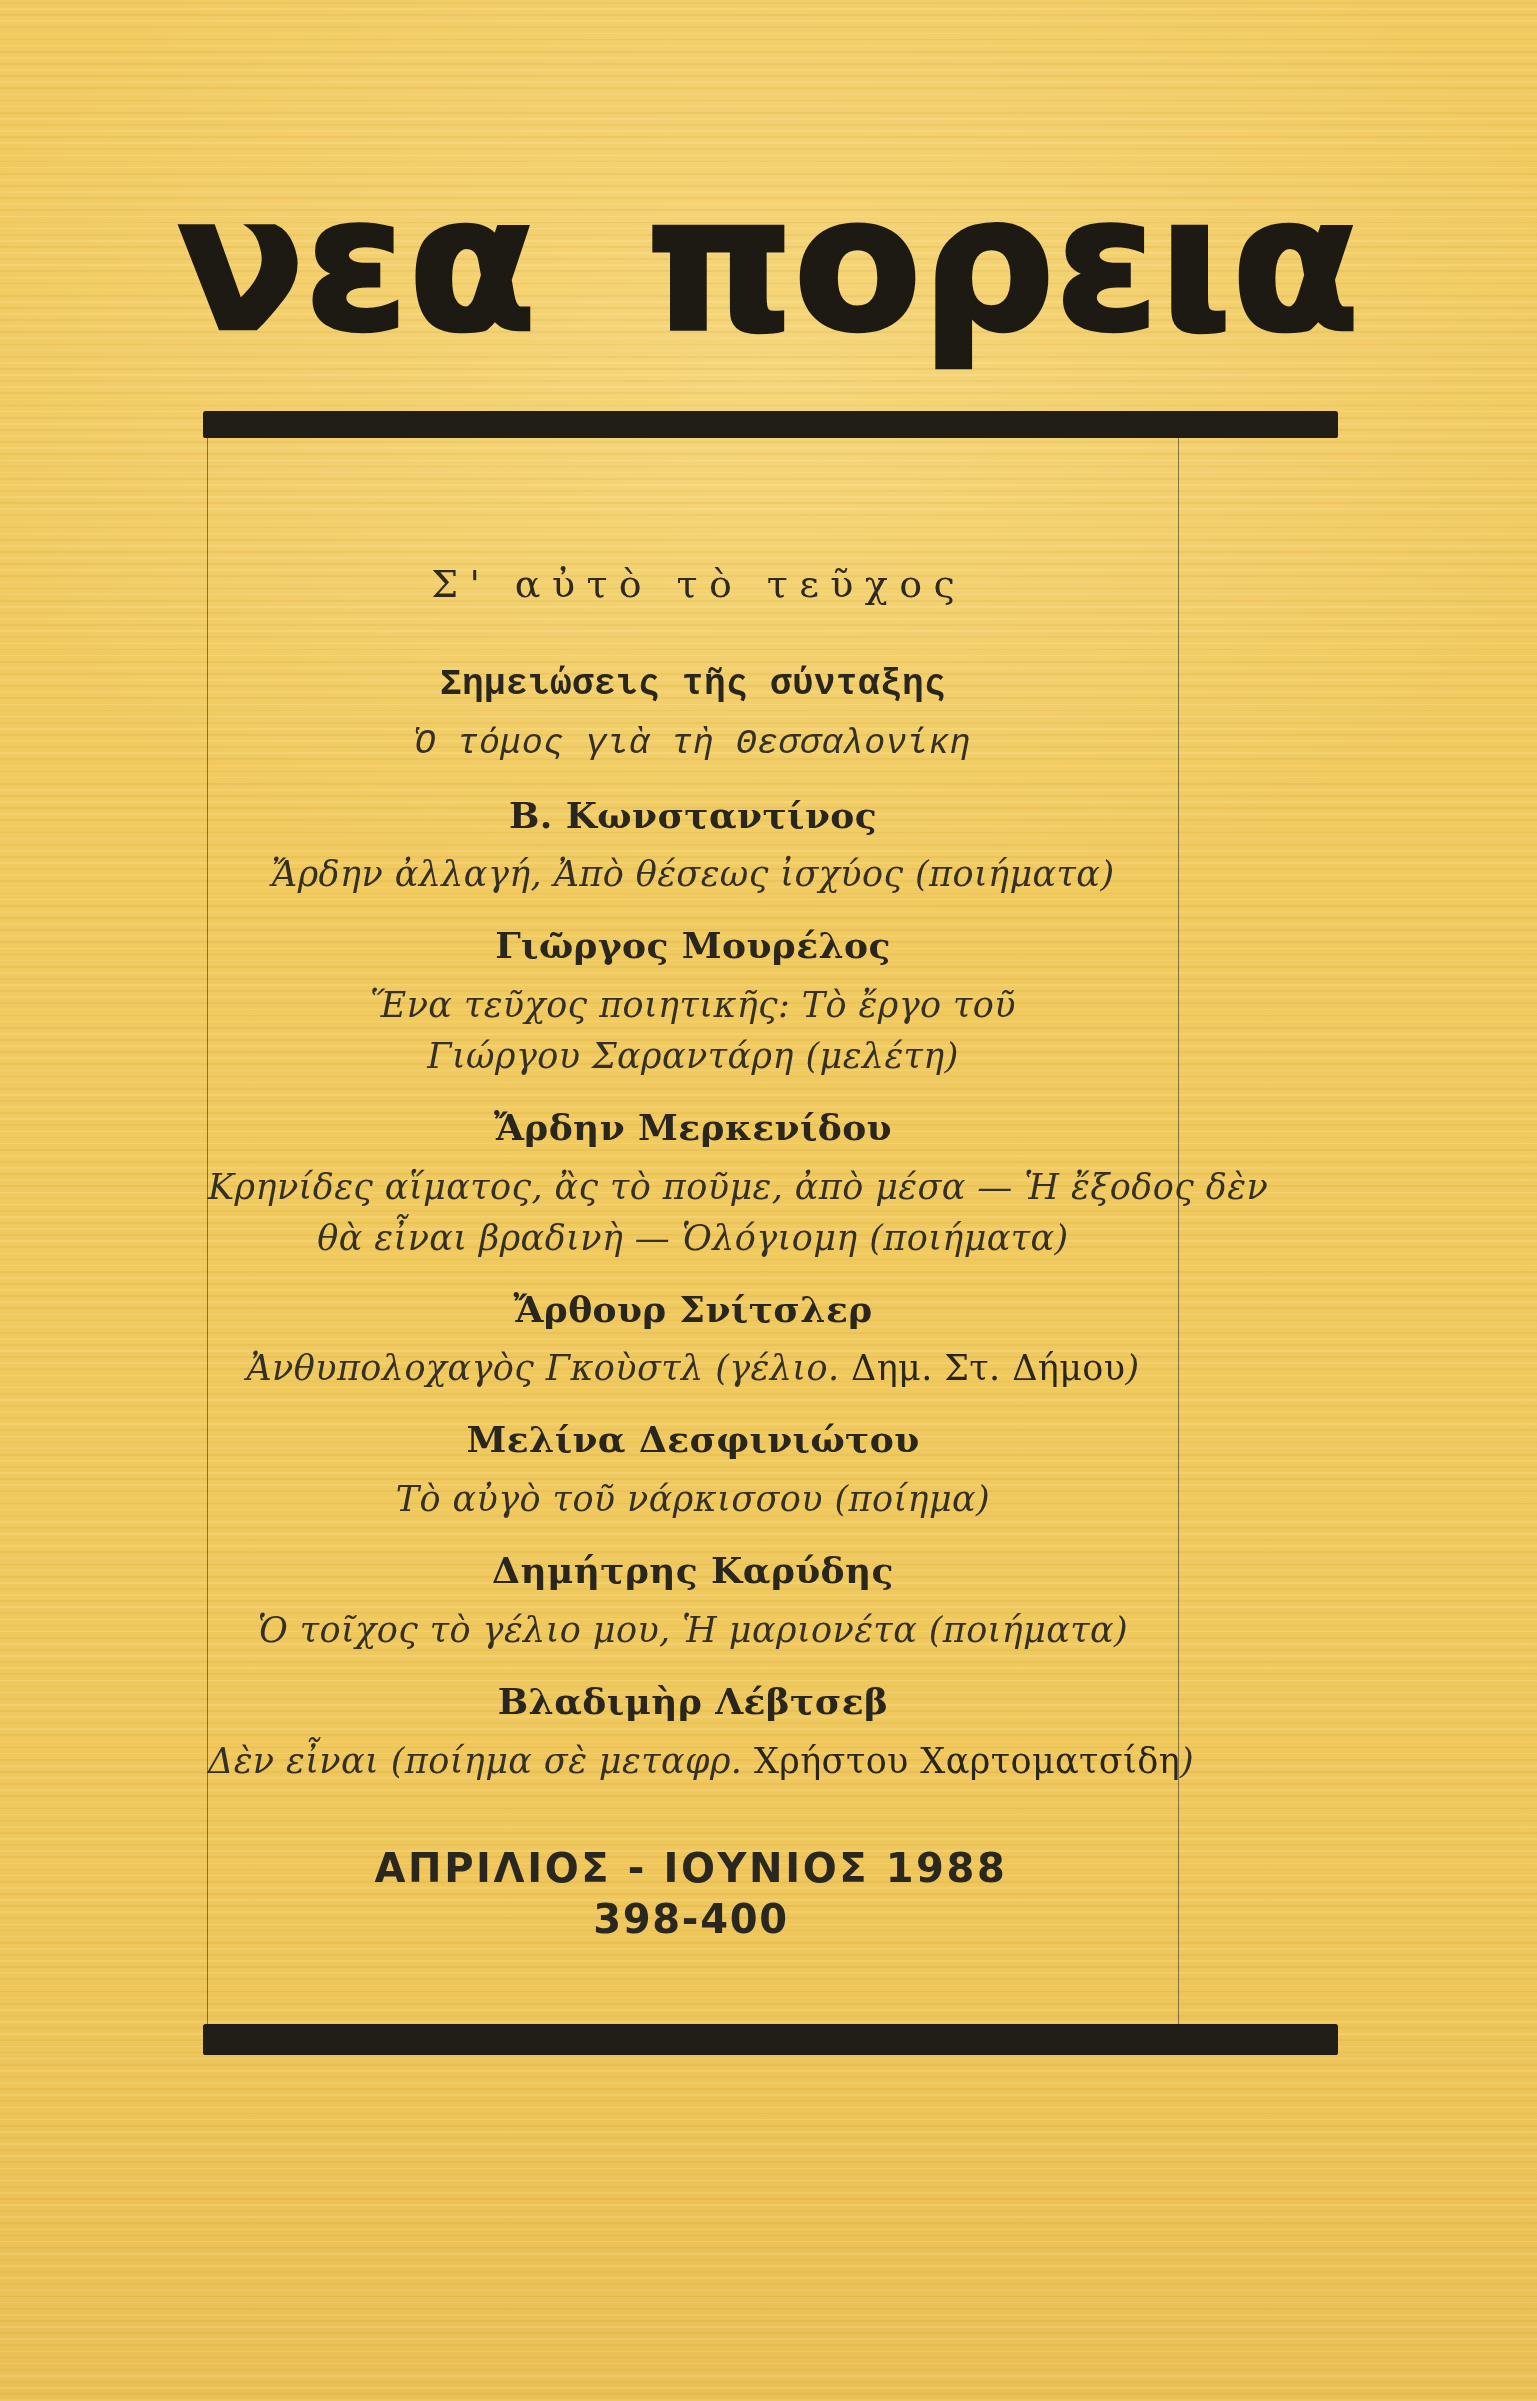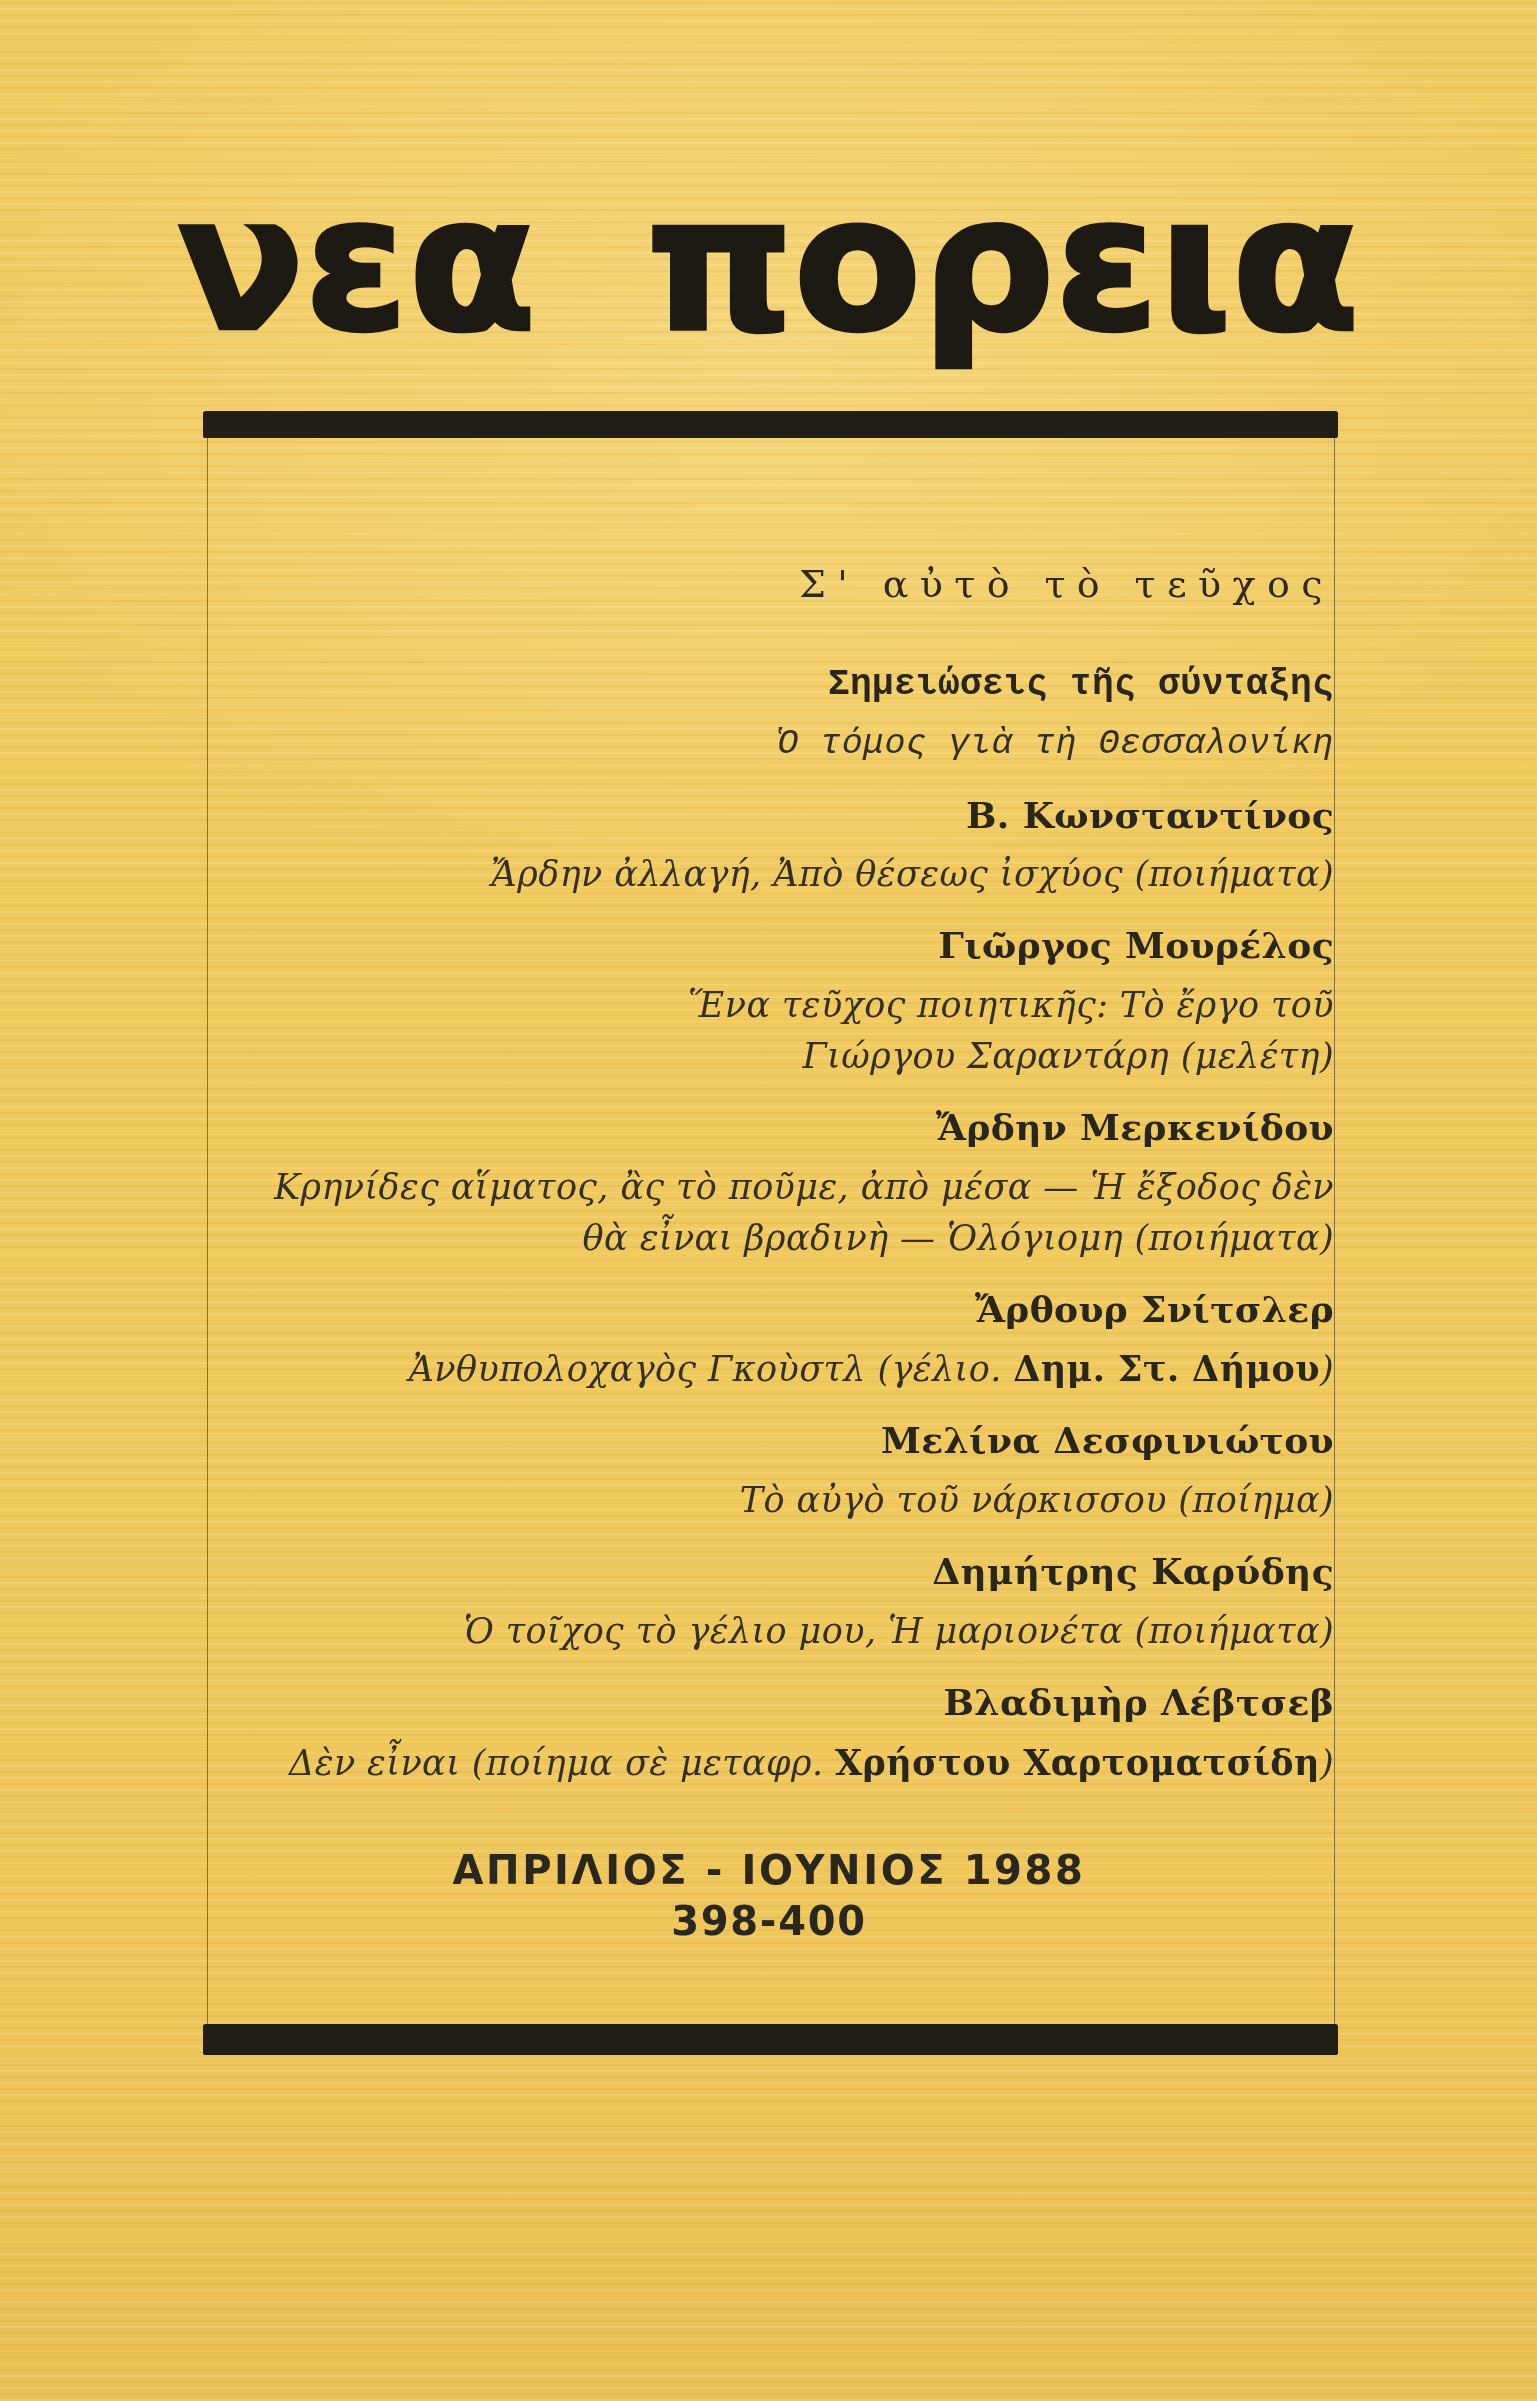--- a/index.html
+++ b/index.html
@@ -51,26 +51,26 @@
     background: #211e17;
     border-radius: 2.6px;
   }
   .rule.top    { top: 411px;  height: 27px; }
   .rule.bottom { top: 2024px; height: 31px; }
   
   .toc-box {
     position: absolute;
     left: 207px;
     top: 438px;
-    width: 1128px;
+    width: 972px;
     height: 1586px;
     box-sizing: border-box;
     border-left: 1.7px solid rgba(42,39,30,0.55);
     border-right: 1.7px solid rgba(42,39,30,0.55);
-    text-align: right;
+    text-align: center;
     color: #2b2820;
   }
   .toc-heading {
     margin-top: 124px;
     font-size: 38px;
     line-height: 45px;
     letter-spacing: 0.30em;
     padding-left: 0.30em; 
     color: #2e2a20;
     white-space: nowrap;
@@ -89,21 +89,21 @@
   .works { margin-top: 8.7px; }
   .work-line {
     font-style: italic;
     font-size: 35px;
     line-height: 51px;
     color: #343025;
     letter-spacing: 0.4px;
     white-space: nowrap;
   }
   .work-line .seg-bold {
-    font-weight: bold;
+    font-weight: normal;
     font-style: normal;
     color: #29261d;
   }
   
   .issue-row {
     margin-top: 56px;
     display: flex;
     justify-content: space-between;
     align-items: center;
     padding: 0 112px 0 108px;

